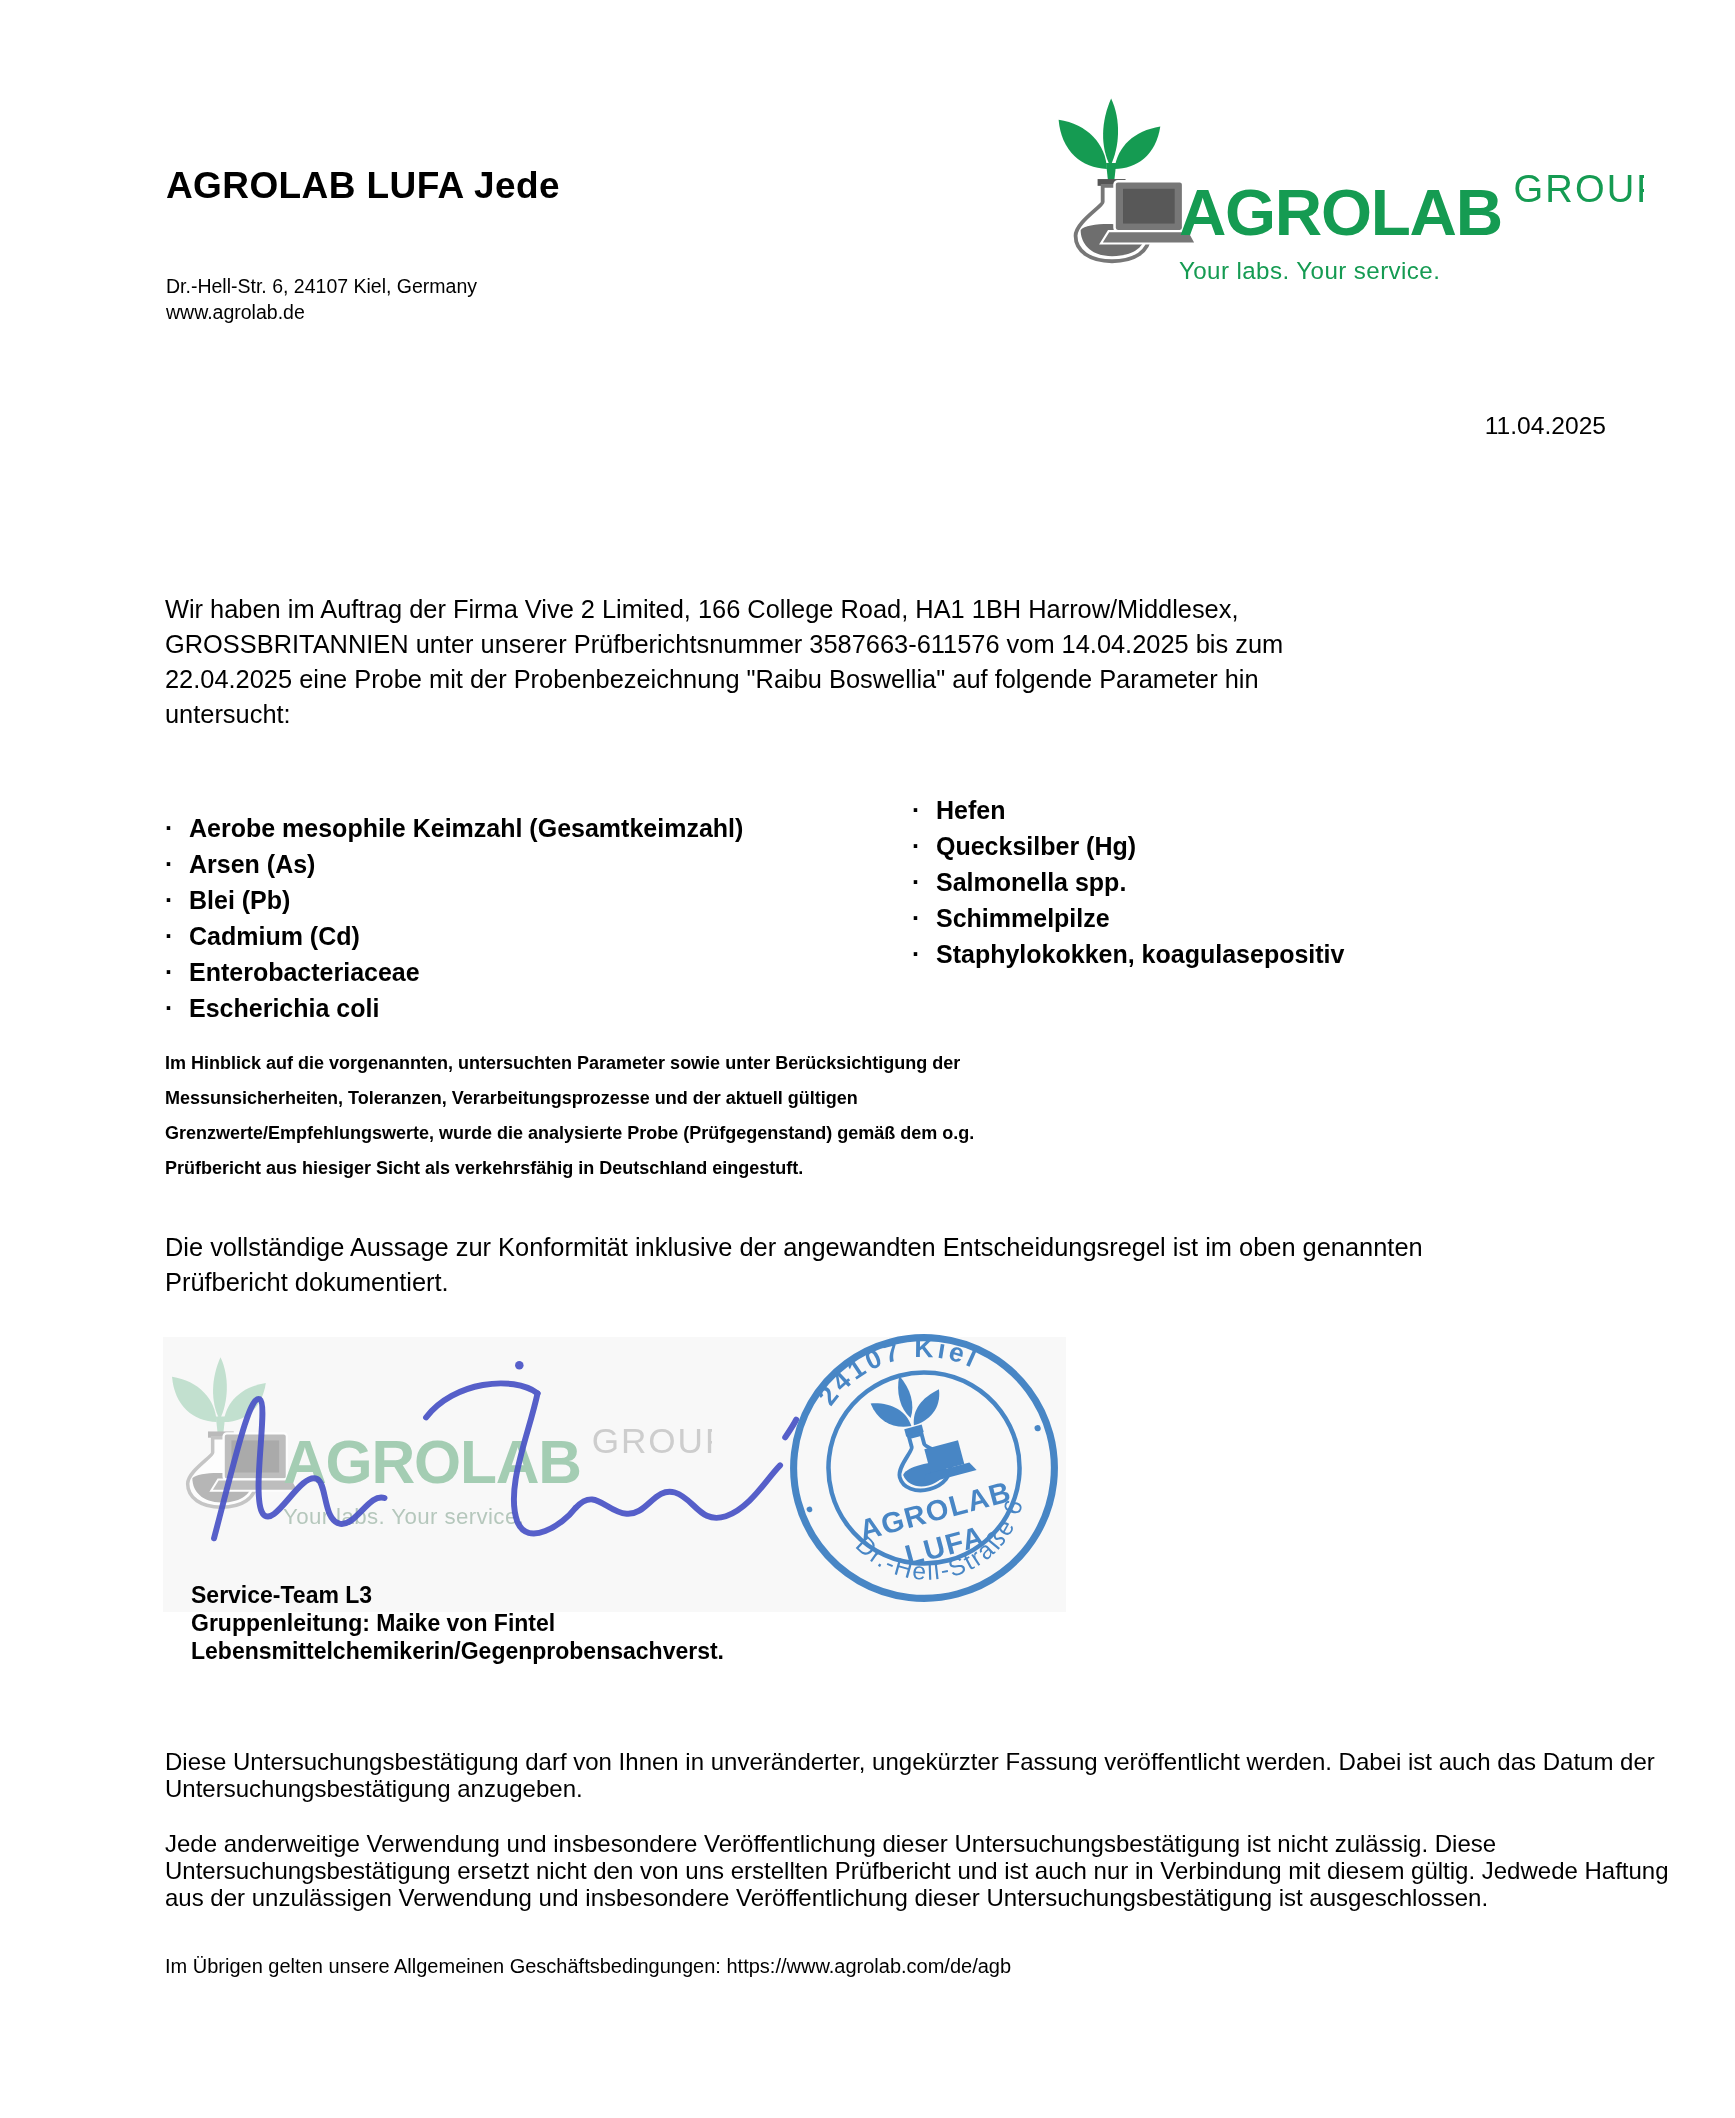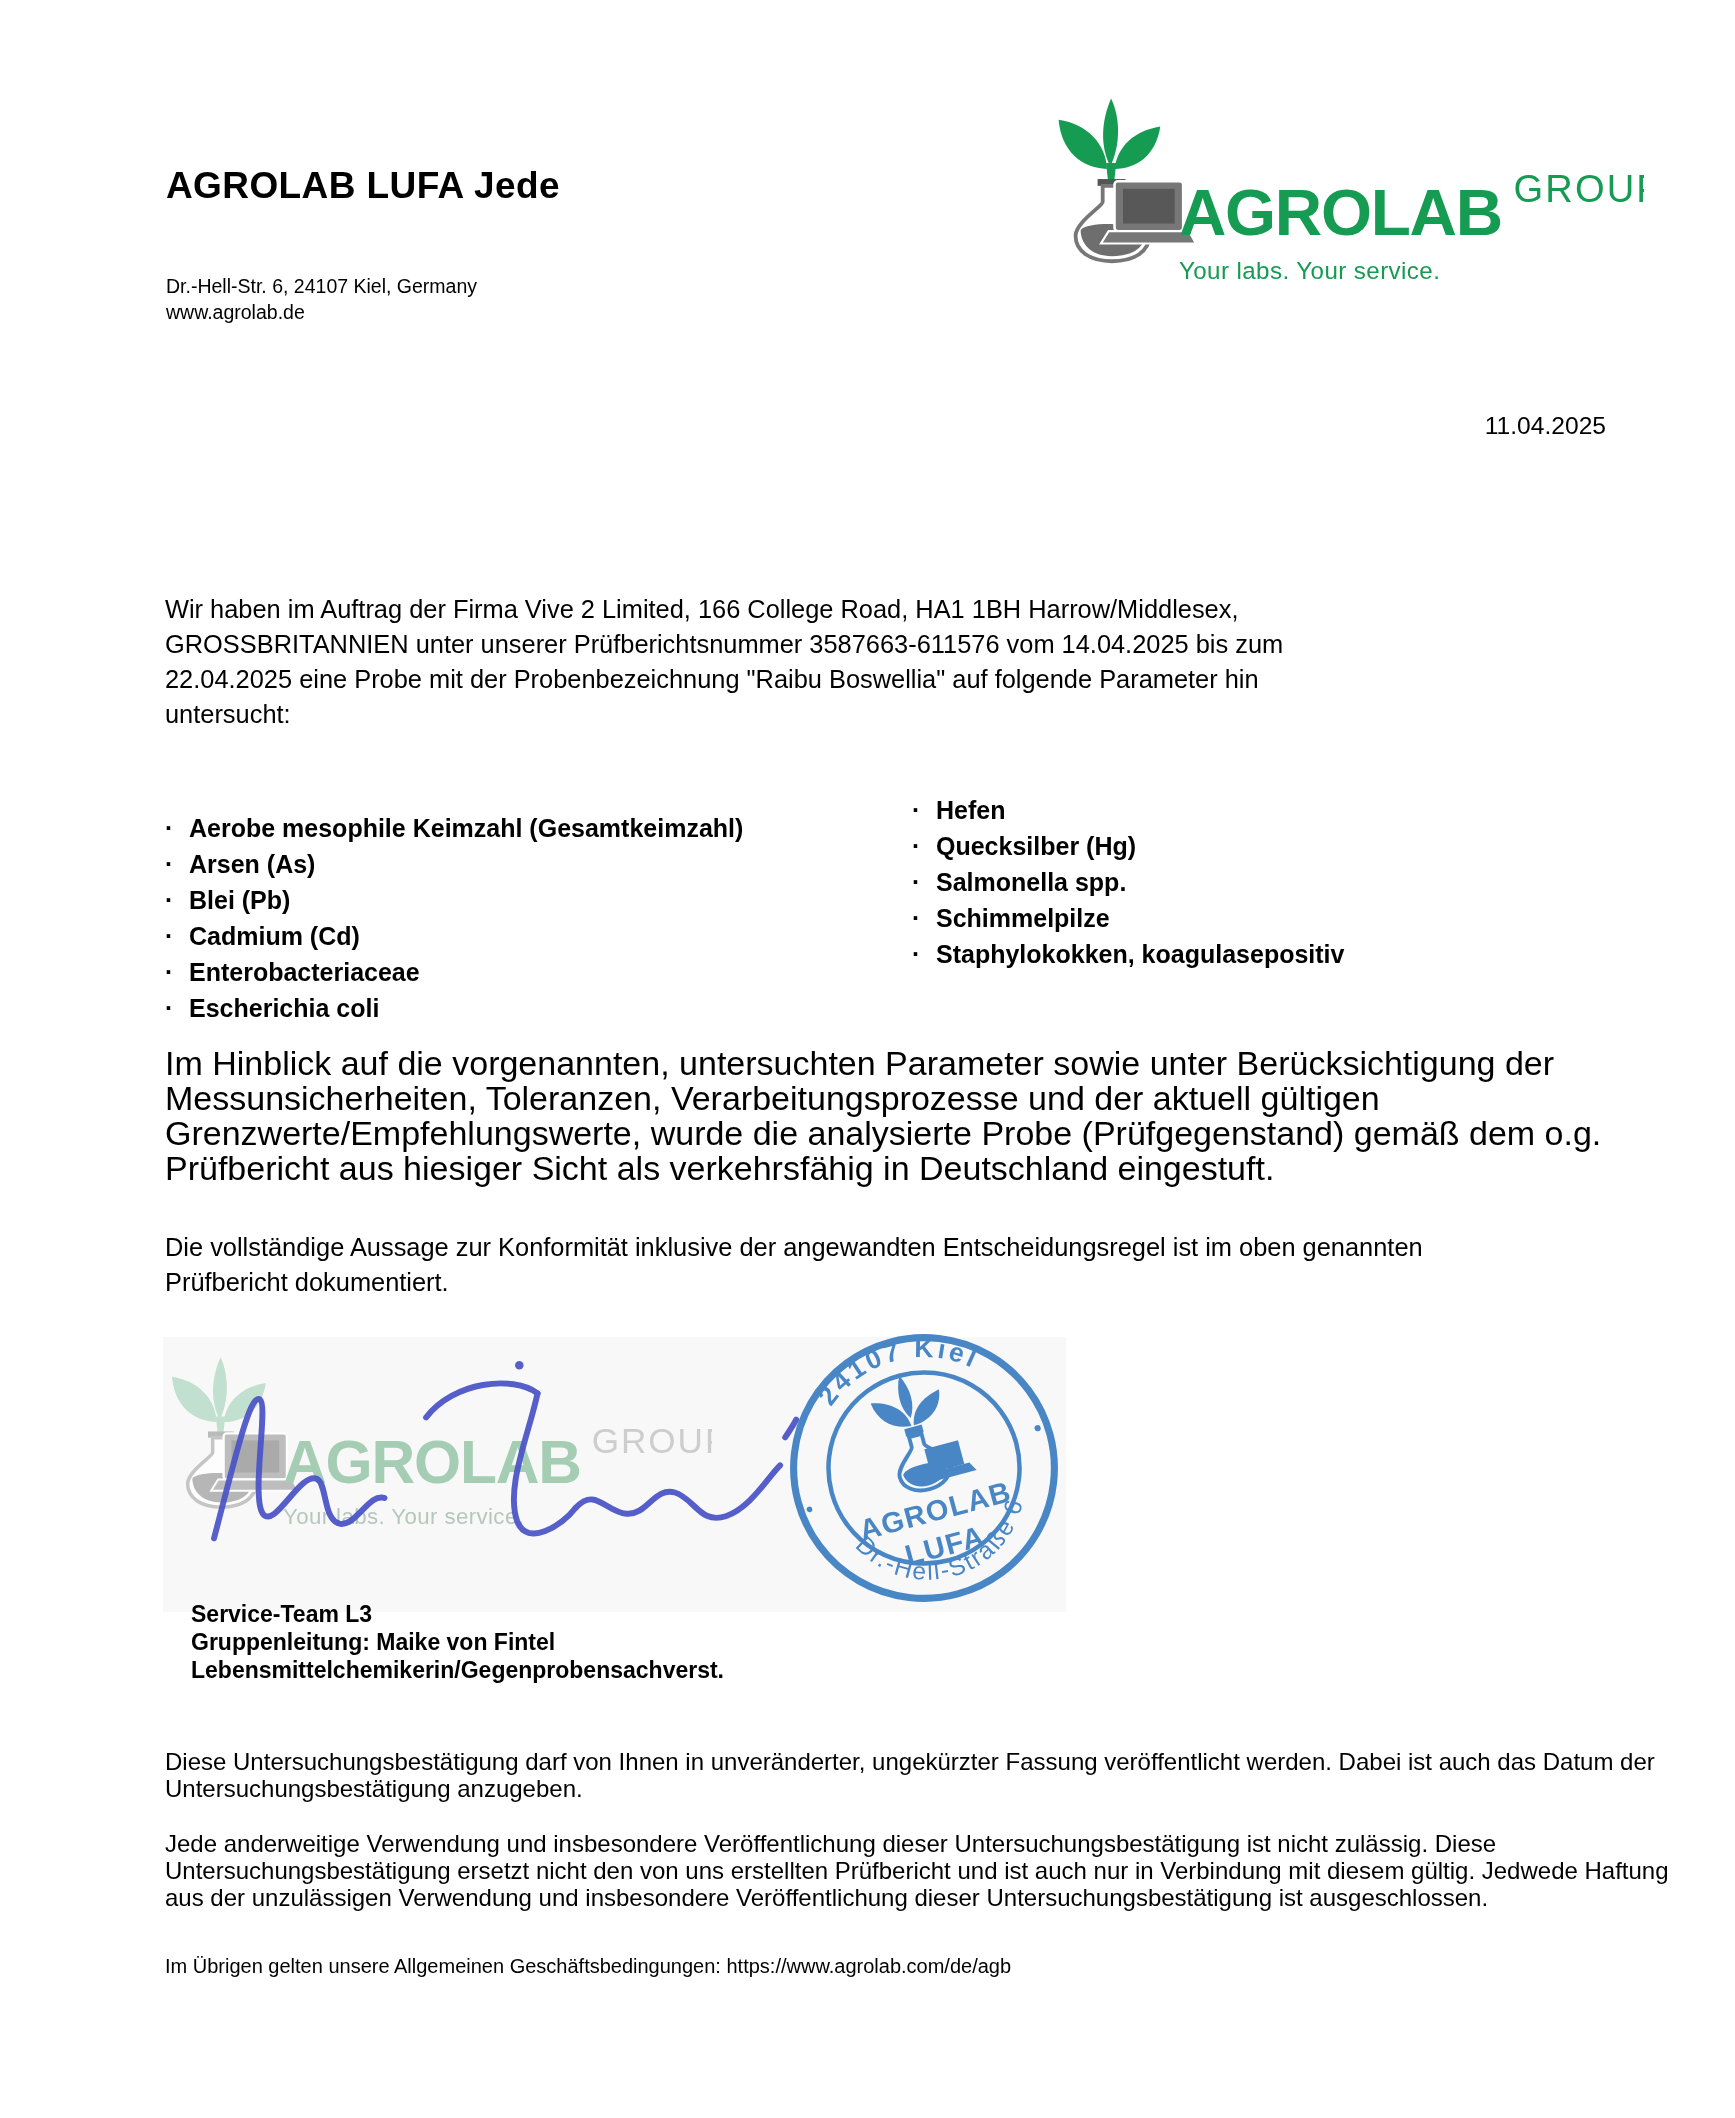--- a/index.html
+++ b/index.html
@@ -23,28 +23,28 @@
   .title-text{display:inline-block;font-size:38px;font-weight:bold;border-bottom:4.7px solid #000;padding:0 6.8px 5.1px 6.8px;}
   
   .body-par{white-space:pre-line;}
   .intro{left:165px;top:592px;width:1466px;font-size:25.4px;line-height:35px;}
   .params{top:792px;font-size:25px;font-weight:bold;}
   .params-col1{left:165px;width:746px;margin-top:18px;}
   .params-col2{left:912px;width:763px;}
   .param-item{display:flex;line-height:36px;}
   .param-item .bullet{width:24px;flex:0 0 24px;}
   .param-item .bullet::before{content:"·";font-weight:bold;}
-  .assessment{left:165px;top:1046px;width:1475px;font-size:34px;line-height:35px;font-weight:normal;}
+  .assessment{left:165px;top:1046px;width:1475px;font-size:18px;line-height:35px;font-weight:bold;}
   .conformity{left:165px;top:1230px;width:1475px;font-size:25.4px;line-height:35px;}
   
   .sig-bg{left:163px;top:1337px;width:903px;height:275px;background:#f8f8f8;}
   .watermark-svg{left:165px;top:1354px;opacity:.85;}
   .signature-svg{left:178px;top:1339px;}
   .stamp-svg{left:782px;top:1326px;opacity:.93;}
-  .signer{left:191px;top:1581px;font-size:23px;font-weight:bold;line-height:28px;margin-top:19px;}
+  .signer{left:191px;top:1581px;font-size:23px;font-weight:bold;line-height:28px;}
   
   .legal{font-size:24px;line-height:27px;}
   .legal1{left:165px;top:1748px;width:1525px;}
   .legal2{left:165px;top:1830px;width:1534px;}
   .agb{left:165px;top:1955px;width:1525px;font-size:20px;}
   svg text{font-family:"Liberation Sans", sans-serif;}
 </style>
 </head>
 <body>
 

